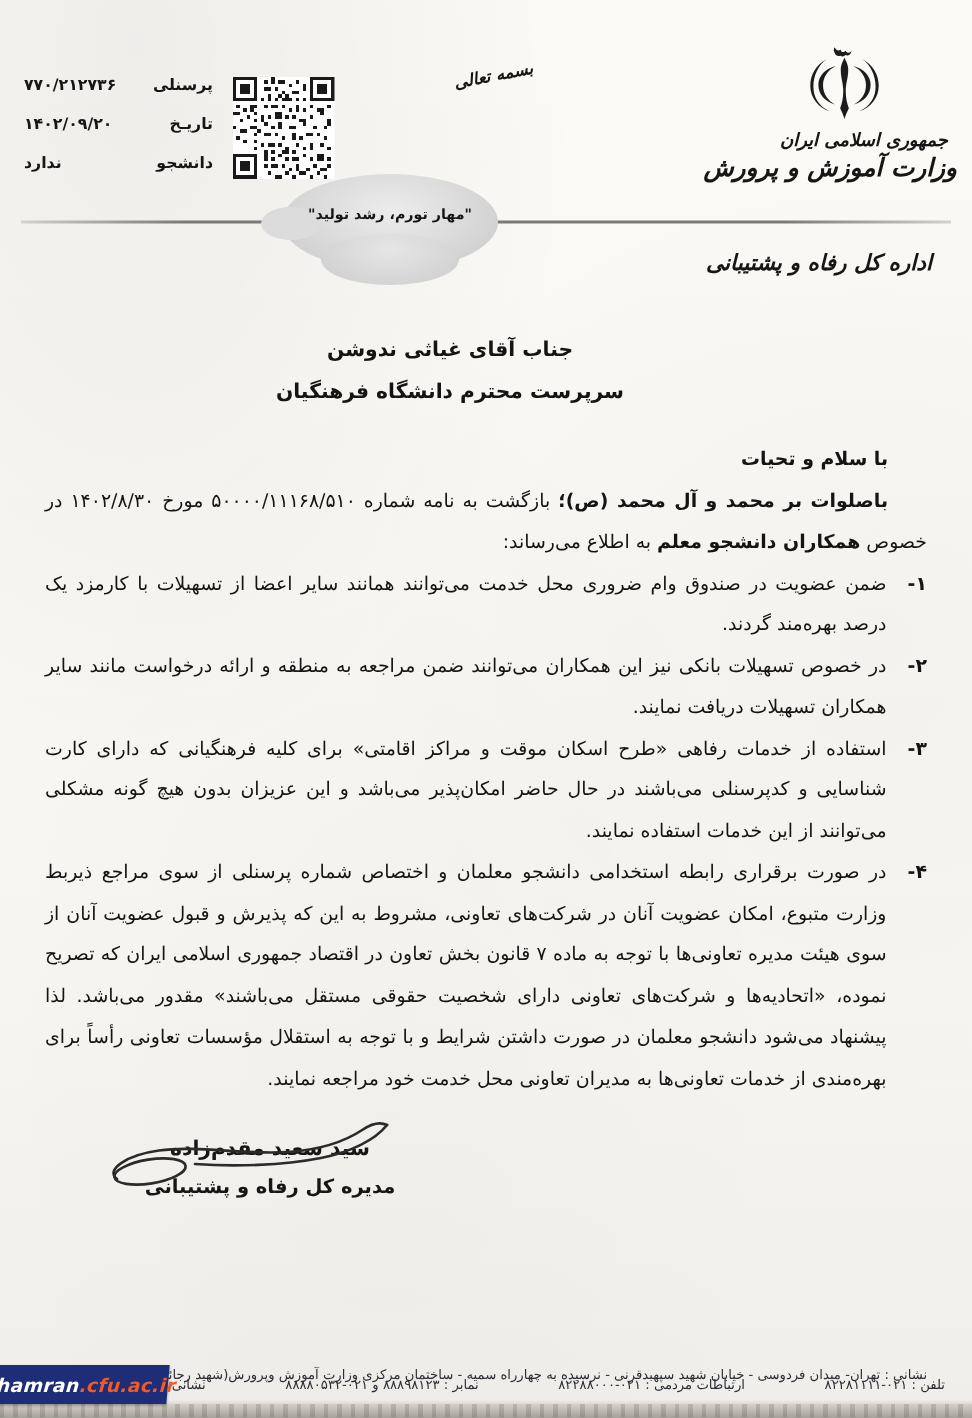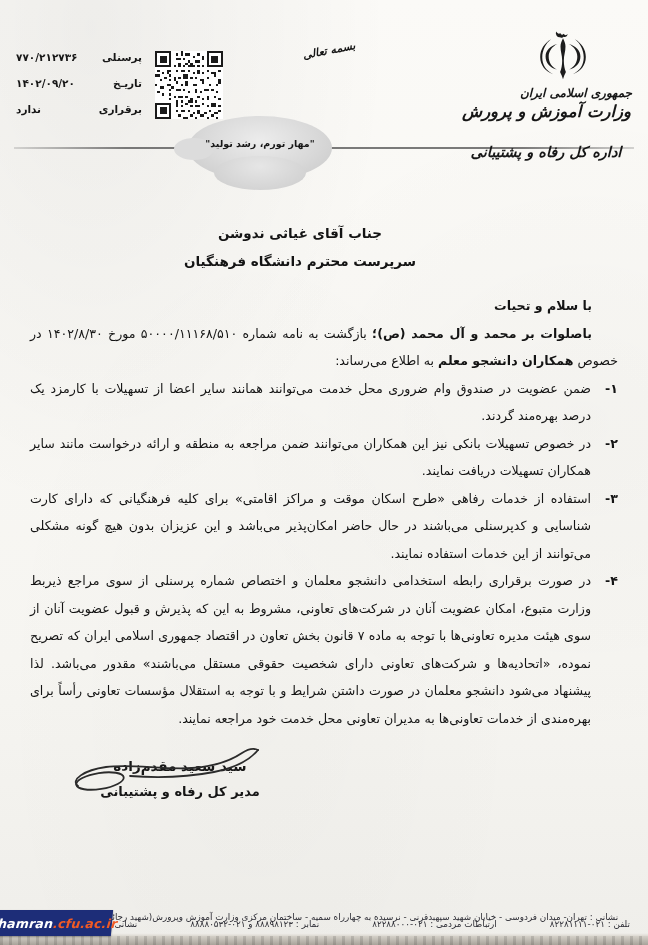--- a/index.html
+++ b/index.html
@@ -16,31 +16,31 @@
   .meta{position:absolute;top:44px;left:12px;width:130px;direction:rtl;font-size:10.5px;font-weight:bold;}
   .meta .row{display:flex;align-items:center;height:26px;}
   .meta .lbl{width:42px;flex:none;}
   .meta .val{flex:1;text-align:left;padding-left:4px;}
   .qr{position:absolute;top:50px;left:155px;width:68px;height:70px;}
   .qr svg{width:100%;height:100%;}
   .bismillah{position:absolute;top:44px;left:284px;width:90px;font-size:11px;font-weight:bold;font-style:italic;transform:rotate(-11deg);text-align:center;}
   .emblem{position:absolute;top:30px;left:538px;width:50px;height:56px;}
   .emblem svg{width:100%;height:100%;}
   .republic{position:absolute;top:86px;right:16px;width:150px;text-align:right;font-size:12px;font-weight:bold;font-style:italic;}
-  .ministry{position:absolute;top:102px;right:10px;width:176px;text-align:left;font-size:16.5px;font-weight:bold;font-style:italic;}
+  .ministry{position:absolute;top:102px;right:10px;width:176px;text-align:right;font-size:16.5px;font-weight:bold;font-style:italic;}
   .rule{position:absolute;top:147px;left:14px;right:14px;height:2px;
     background:linear-gradient(to right, rgba(120,120,120,.25), rgba(90,90,90,.8) 18%, rgba(90,90,90,.8) 82%, rgba(120,120,120,.3));}
   .cloud{position:absolute;top:116px;left:188px;width:144px;height:64px;border-radius:50%;
     background:radial-gradient(ellipse at 50% 38%, #ececec 0%, #d9d9d9 55%, #c7c7c7 100%);
     display:flex;align-items:center;justify-content:center;}
   .cloud::before{content:"";position:absolute;left:26px;bottom:-10px;width:92px;height:34px;border-radius:50%;
     background:radial-gradient(ellipse at 50% 30%, #e6e6e6, #cccccc);}
   .cloud::after{content:"";position:absolute;left:-14px;top:22px;width:40px;height:22px;border-radius:50%;background:#dcdcdc;}
   .cloud .slogan{position:relative;z-index:2;font-size:9.5px;font-weight:bold;direction:rtl;margin-top:-10px;}
-  .department{position:absolute;top:144px;right:14px;width:176px;text-align:center;font-size:14.5px;font-weight:bold;font-style:italic;}
+  .department{position:absolute;top:168px;right:14px;width:176px;text-align:center;font-size:14.5px;font-weight:bold;font-style:italic;}
   
   .letter-body{position:absolute;top:220px;left:30px;right:30px;direction:rtl;text-align:justify;
     font-size:12.6px;line-height:27.5px;color:#141414;}
   .recipient{margin-right:48px;font-weight:bold;font-size:13.5px;text-align:center;}
   .salutation{margin-top:17px;font-weight:bold;text-indent:26px;text-align:right;}
   .intro{margin:0;text-indent:26px;}
   .intro b{font-weight:bold;}
   .item{display:flex;}
   .item .num{flex:none;width:27px;font-weight:bold;}
   .item .txt{flex:1;text-align:justify;}
@@ -74,21 +74,21 @@
   <div class="meta">
     <div class="row">
       <span class="lbl">پرسنلی</span>
       <span class="val">۷۷۰/۲۱۲۷۳۶</span>
     </div>
     <div class="row">
       <span class="lbl">تاریـخ</span>
       <span class="val">۱۴۰۲/۰۹/۲۰</span>
     </div>
     <div class="row">
-      <span class="lbl">برقراری</span>
+      <span class="lbl">دانشجو</span>
       <span class="val">ندارد</span>
     </div>
   </div>
 
   <div class="qr">
     <svg viewBox="0 0 29 29" shape-rendering="crispEdges">
       <rect width="29" height="29" fill="#fff"></rect>
       <g fill="#1a1a1a">
         <rect x="0" y="0" width="7" height="7"></rect>
           <rect x="22" y="0" width="7" height="7"></rect>
@@ -172,21 +172,21 @@
     <div class="scrawl">
       <svg viewBox="0 0 230 90">
         <g fill="none" stroke="#2b2b2b" stroke-width="1.8" stroke-linecap="round">
           <path d="M12 62c-8-6 6-16 28-19 26-3.5 56 3 86 1 22-1.5 38-7 50-15 6-4 12-5 16-3"></path>
           <path d="M192 26c-8 10-24 18-44 22-26 5-58 6-84 4"></path>
           <ellipse cx="34" cy="57" rx="24" ry="8" transform="rotate(-9 34 57)"></ellipse>
         </g>
       </svg>
     </div>
     <div class="sig-name">سید سعید مقدم‌زاده</div>
-    <div class="sig-title">مدیر کل رفاه و پشتیبانی</div>
+    <div class="sig-title">مدیره کل رفاه و پشتیبانی</div>
   </div>
 
   <div class="addr">نشانی : تهران- میدان فردوسی - خیابان شهید سپهبدقرنی - نرسیده به چهارراه سمیه - ساختمان مرکزی وزارت آموزش وپرورش(شهید رجائی) - کدپستی ۱۵۹۹۹۵۸۱۱۱</div>
   <div class="contacts">
     <span>تلفن : ۰۲۱-۸۲۲۸۱۱۱۱</span>
     <span>ارتباطات مردمی : ۰۲۱-۸۲۲۸۸۰۰۰</span>
     <span>نمابر : ۸۸۸۹۸۱۲۳ و ۰۲۱-۸۸۸۸۰۵۳۲</span>
     <span>نشانی اینترنتی : www.medu.ir</span>
   </div>
 

